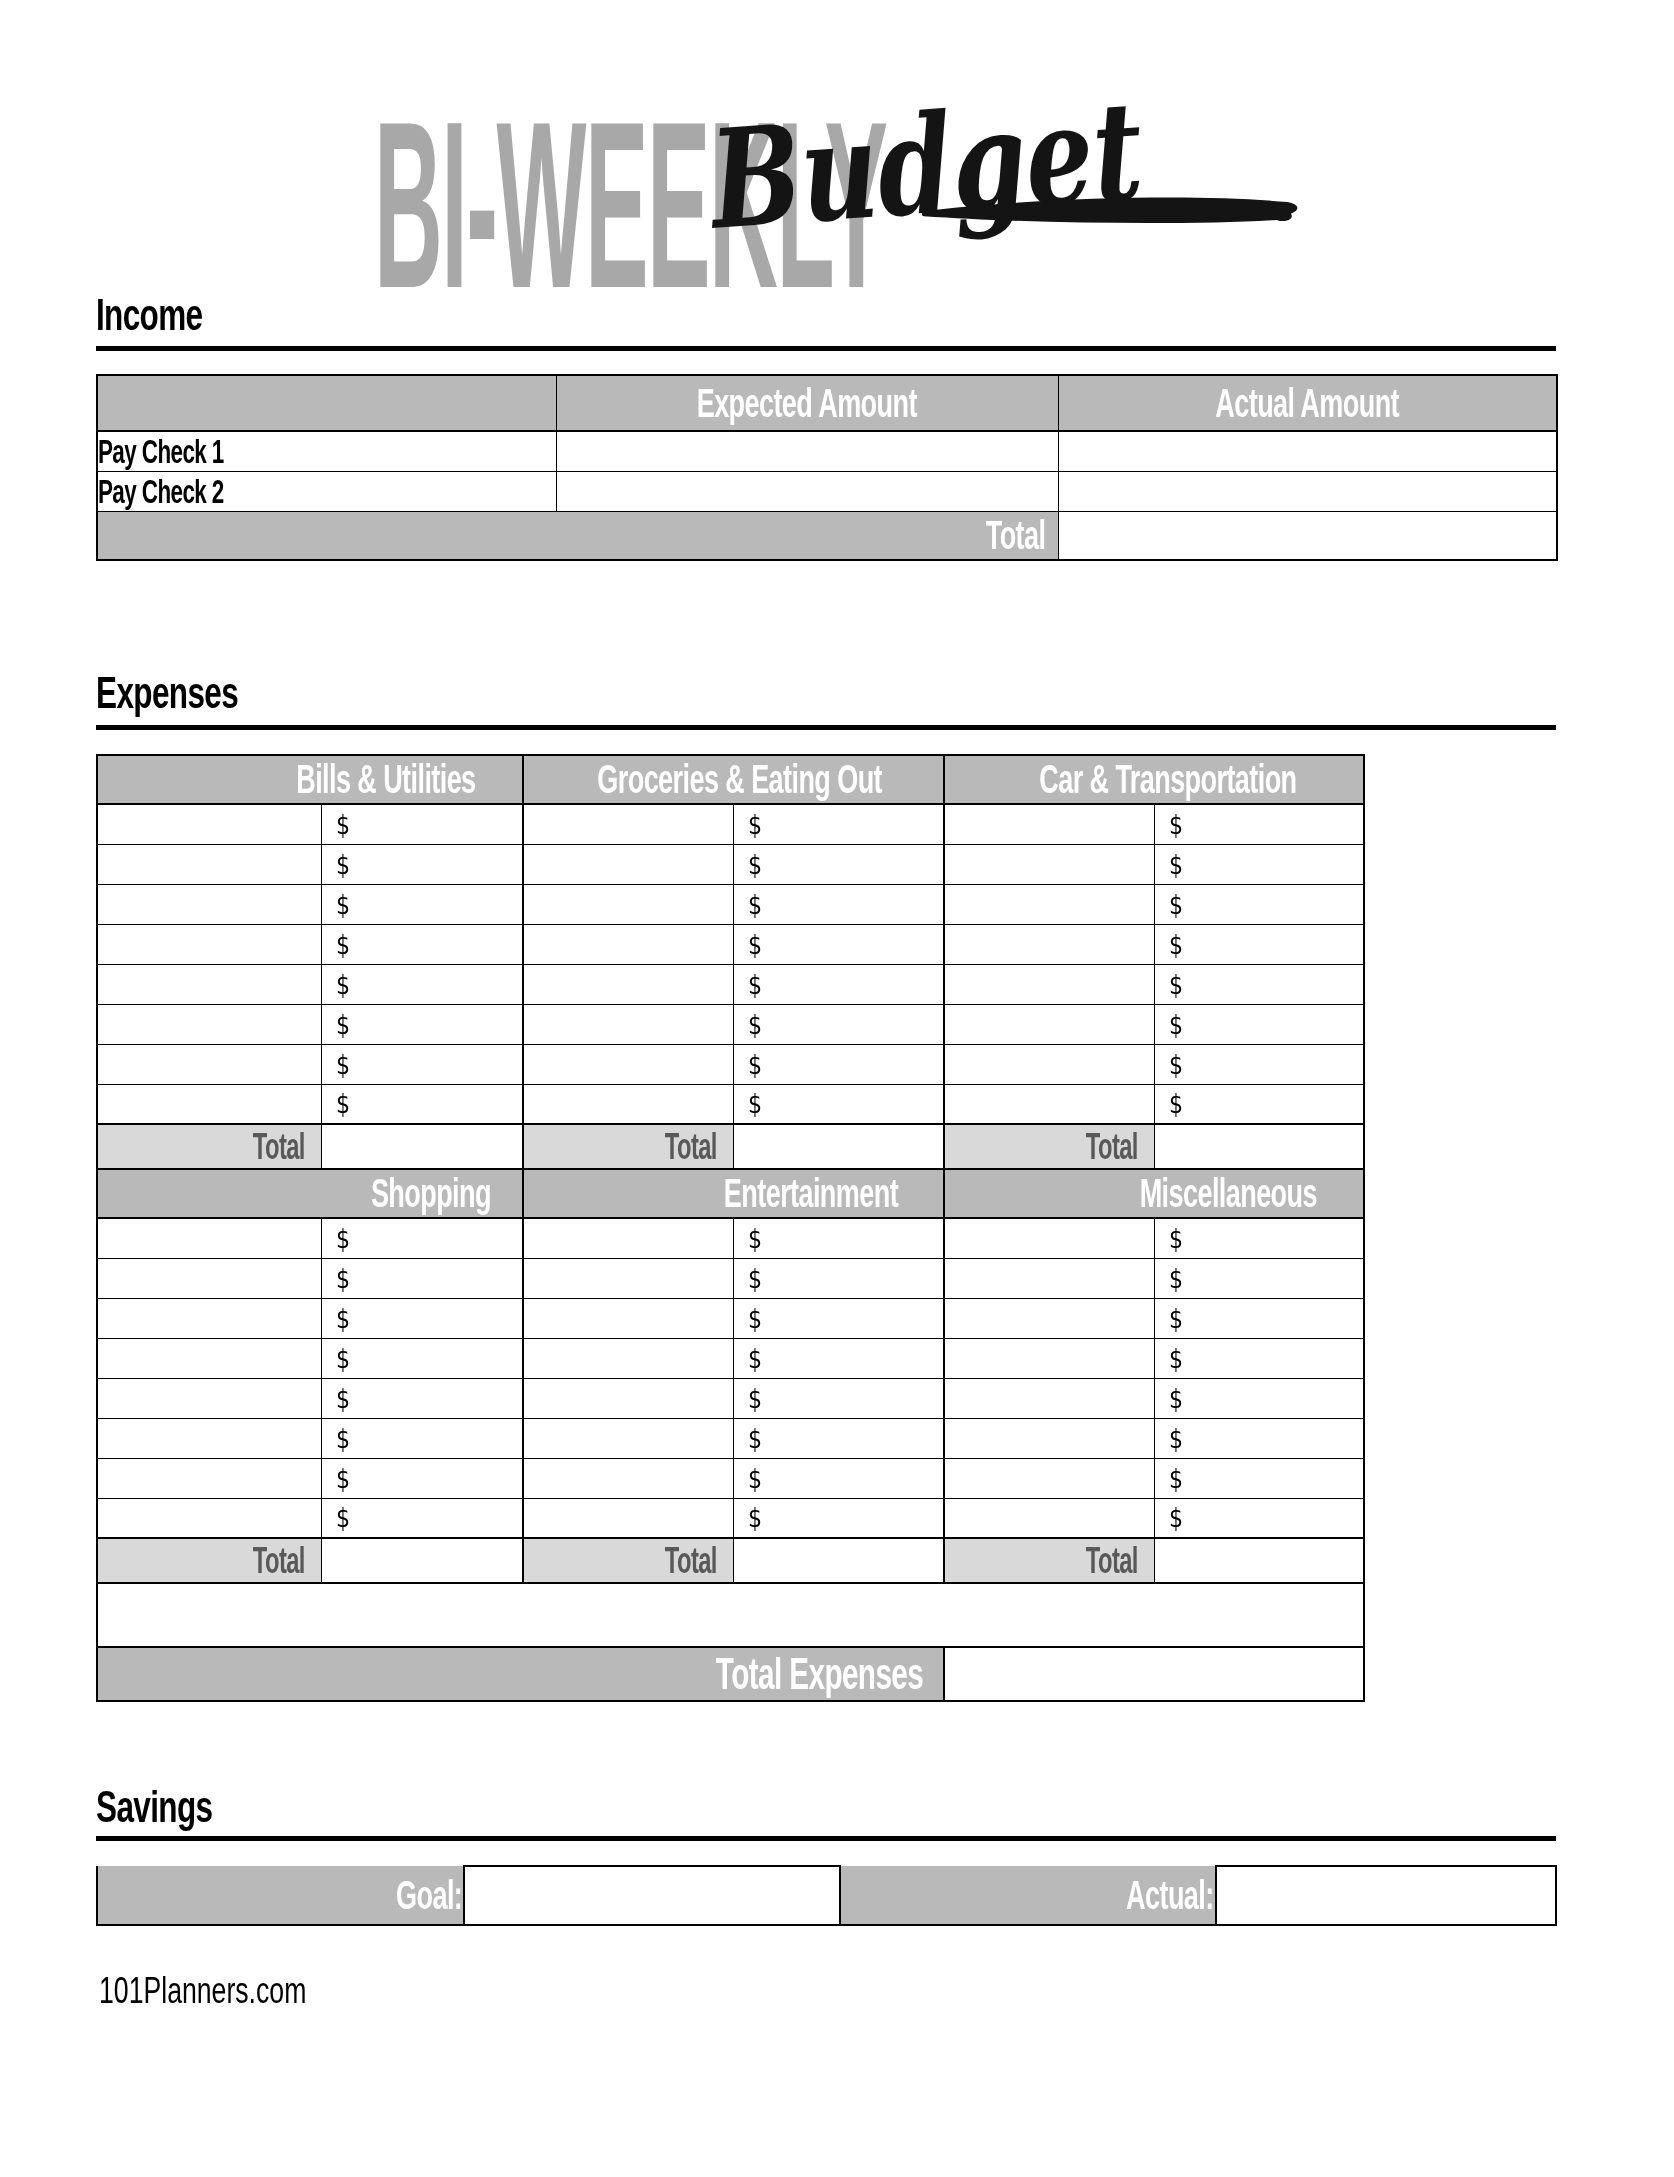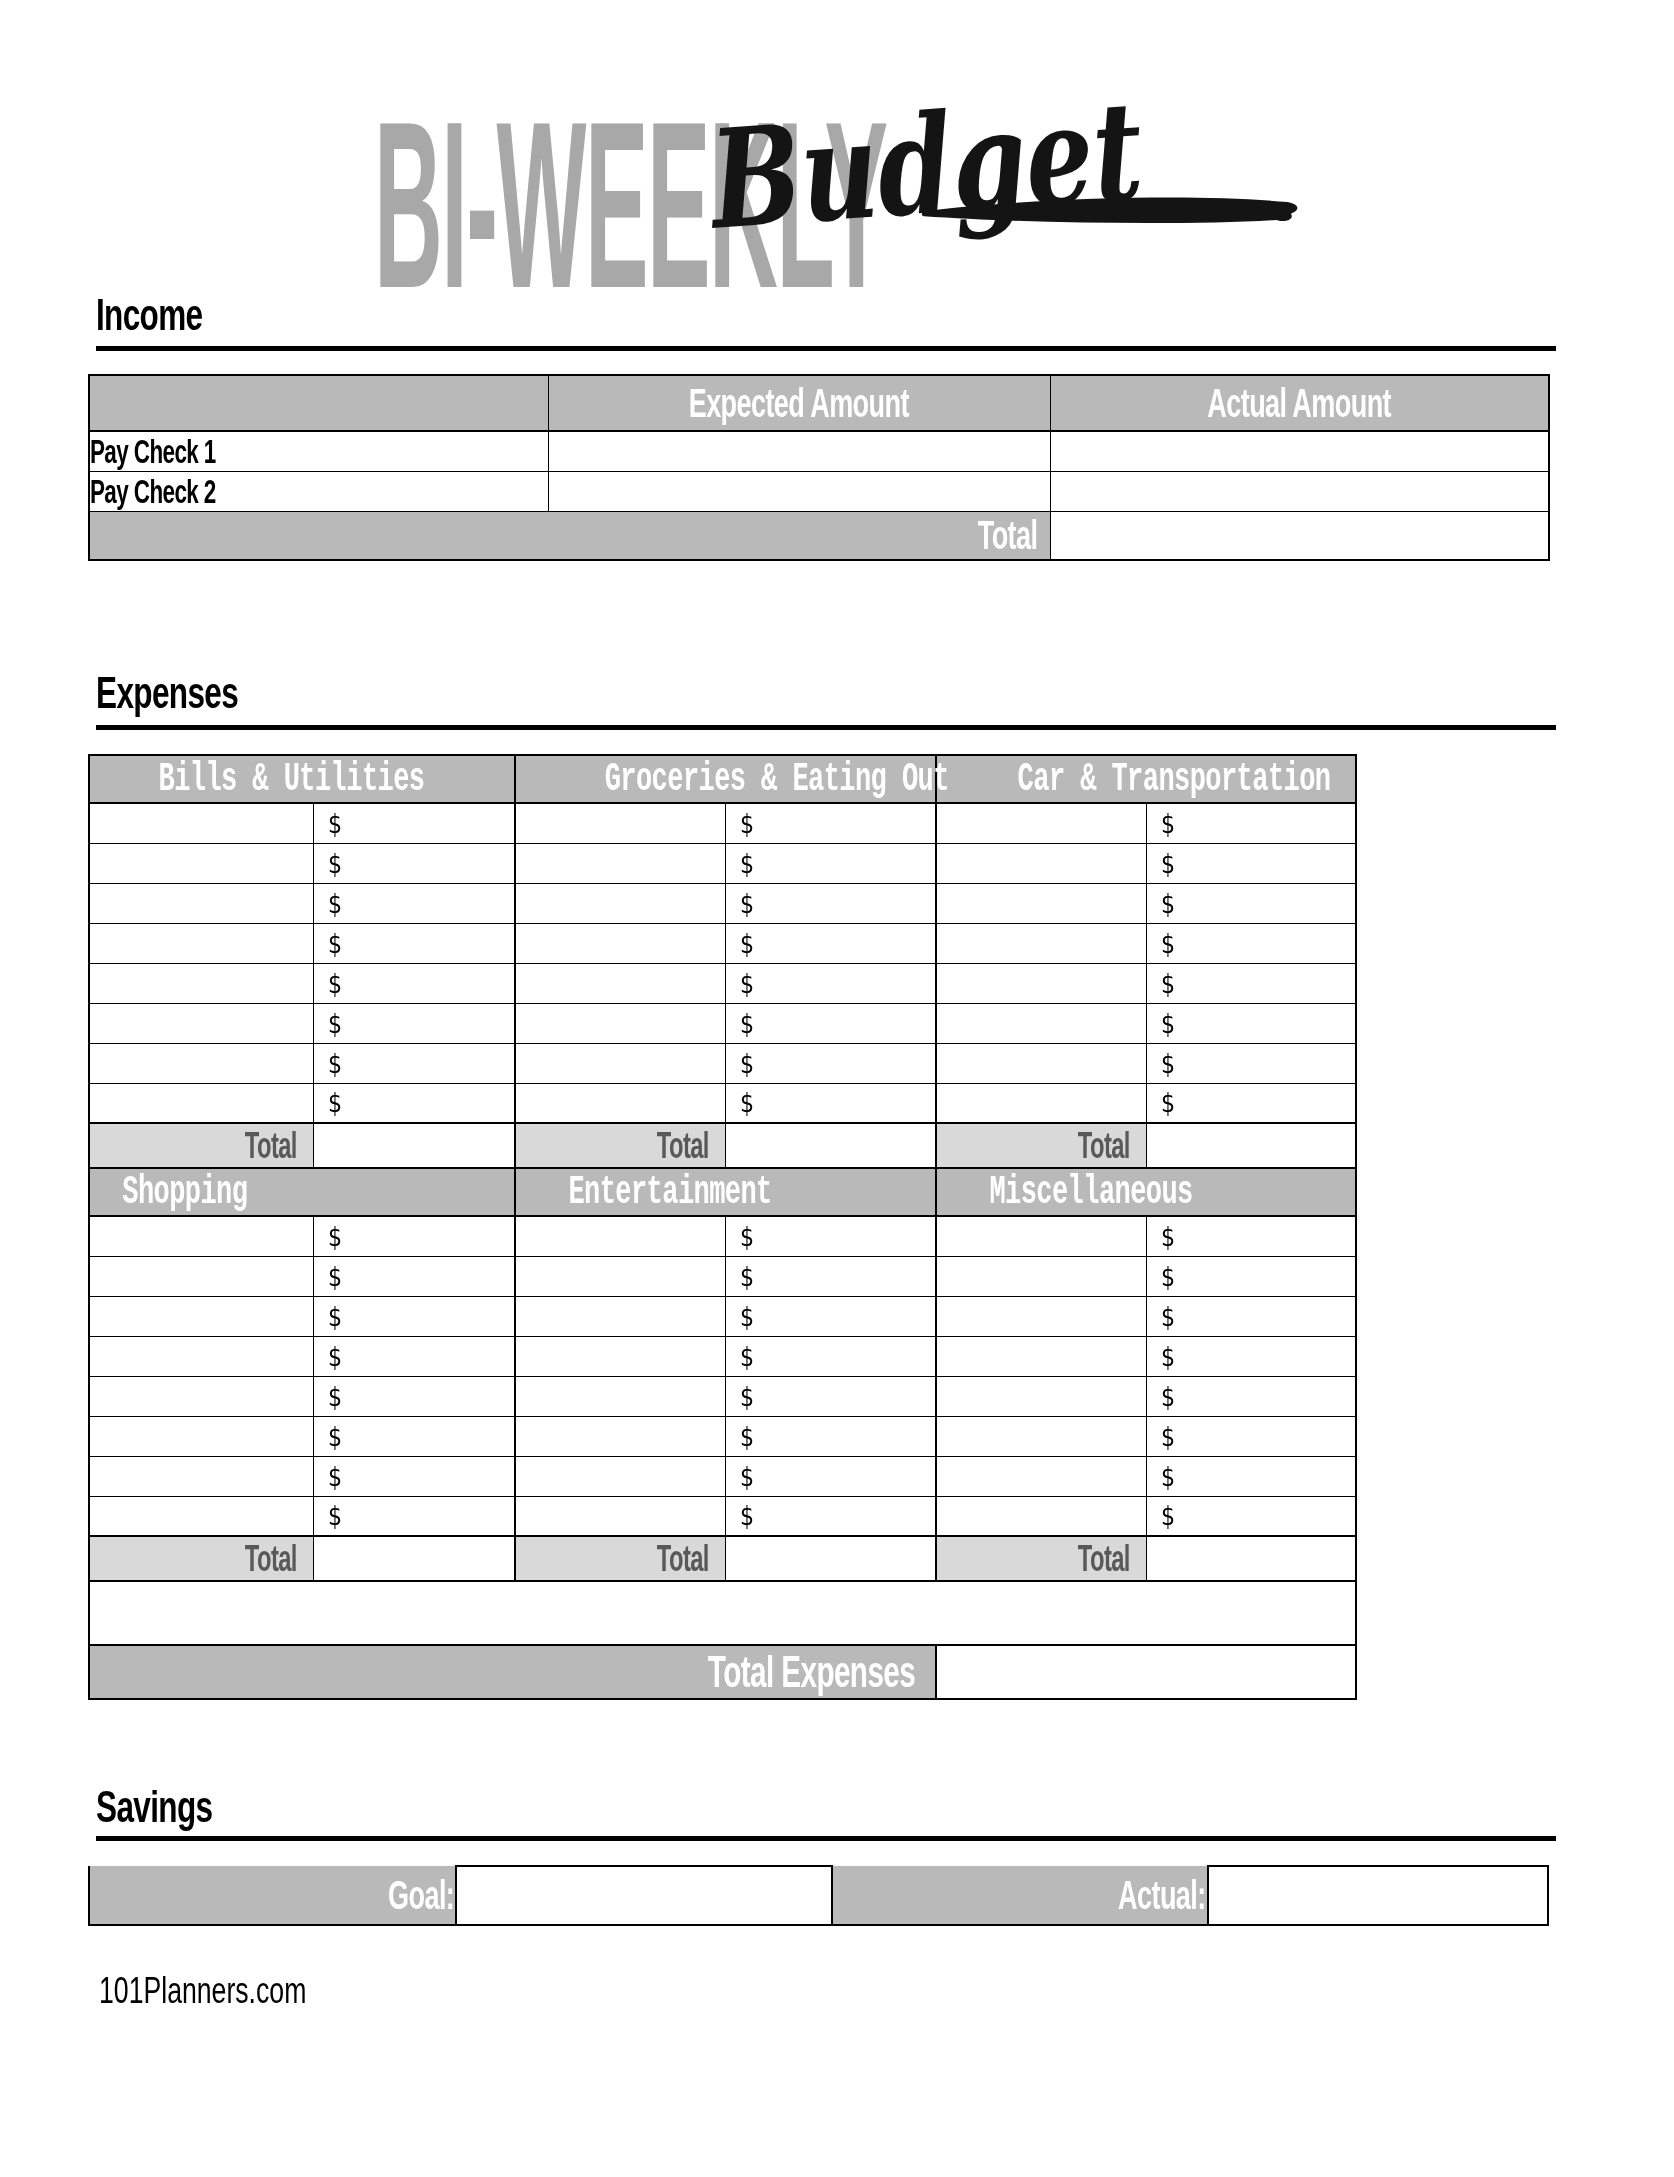--- a/index.html
+++ b/index.html
@@ -32,43 +32,43 @@
   
   .sec-heading{
     position:absolute;left:96px;
     font-weight:700;font-size:45px;line-height:1.1;color:#000;
     transform:scaleX(0.70);transform-origin:left top;
     letter-spacing:-0.9px;white-space:nowrap;
   }
   .sec-rule{position:absolute;left:96px;width:1460px;height:5.4px;background:var(--ink);}
 
   
-  table.tbl{border-collapse:collapse;table-layout:fixed;position:absolute;left:88px;background:#fff;}
+  table.tbl{border-collapse:collapse;table-layout:fixed;position:absolute;left:96px;background:#fff;}
   table.tbl td{border:1.8px solid var(--ink);vertical-align:middle;padding:0;background:#fff;}
 
   .cond  {display:inline-block;transform:scaleX(0.66);transform-origin:left center;white-space:nowrap;letter-spacing:-0.9px;}
   .cond-c{display:inline-block;transform:scaleX(0.66);transform-origin:center center;white-space:nowrap;letter-spacing:-0.9px;}
   .cond-r{display:inline-block;transform:scaleX(0.66);transform-origin:right center;white-space:nowrap;letter-spacing:-0.9px;}
 
   .hdr-text{font-weight:700;font-size:41px;color:#ffffff;}
   .lbl-text{font-weight:700;font-size:34px;color:#000000;}
 
   
   #income-table{top:374px;width:1460px;border:2.7px solid var(--ink);}
   #income-table tr.inc-header td{background:var(--header-gray);height:56px;border-bottom:2.7px solid var(--ink);text-align:center;}
   #income-table tr.inc-row td{height:40px;}
   #income-table td.inc-label-cell{text-align:left;}
   #income-table tr.inc-total td{height:47px;}
   #income-table td.inc-total-label{background:var(--header-gray);text-align:right;padding-right:12.5px;}
 
   
   #expenses-table{top:754px;width:1267px;border:2.7px solid var(--ink);}
   #expenses-table td.cat-hdr{
-    background:var(--header-gray);height:48px;text-align:left;
-    border-top:2.7px solid var(--ink);border-bottom:2.7px solid var(--ink);border-left:2.7px solid var(--ink);font-family:Liberation Mono, monospace;
+    background:var(--header-gray);height:48px;text-align:right;
+    border-top:2.7px solid var(--ink);border-bottom:2.7px solid var(--ink);border-left:2.7px solid var(--ink);
   }
   #expenses-table td.exp-label-cell{height:40px;border-left:2.7px solid var(--ink);}
   #expenses-table td.exp-amount-cell{height:40px;text-align:left;padding-left:14.3px;}
   .dollar{font-family:"DejaVu Sans",sans-serif;font-size:27px;color:#000;display:inline-block;transform:scaleX(0.82);transform-origin:left center;}
   #expenses-table td.total-label-cell{
     background:var(--subtotal-gray);height:45px;text-align:right;padding-right:16px;
     border-left:2.7px solid var(--ink);border-top:2.7px solid var(--ink);border-bottom:2.7px solid var(--ink);
   }
   #expenses-table td.total-value-cell{border-top:2.7px solid var(--ink);border-bottom:2.7px solid var(--ink);}
   .subtotal-text{font-weight:700;font-size:36px;color:var(--subtotal-text);}

